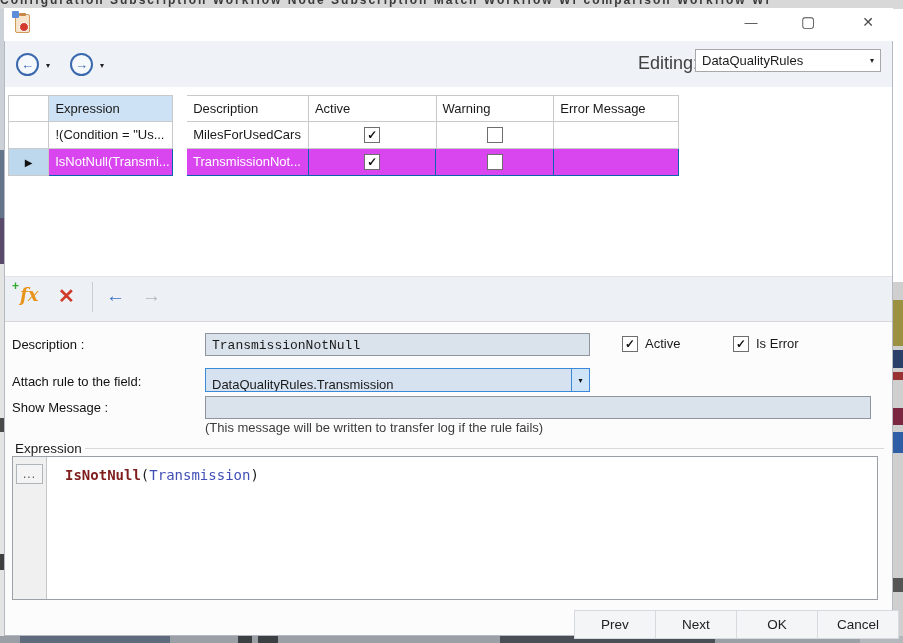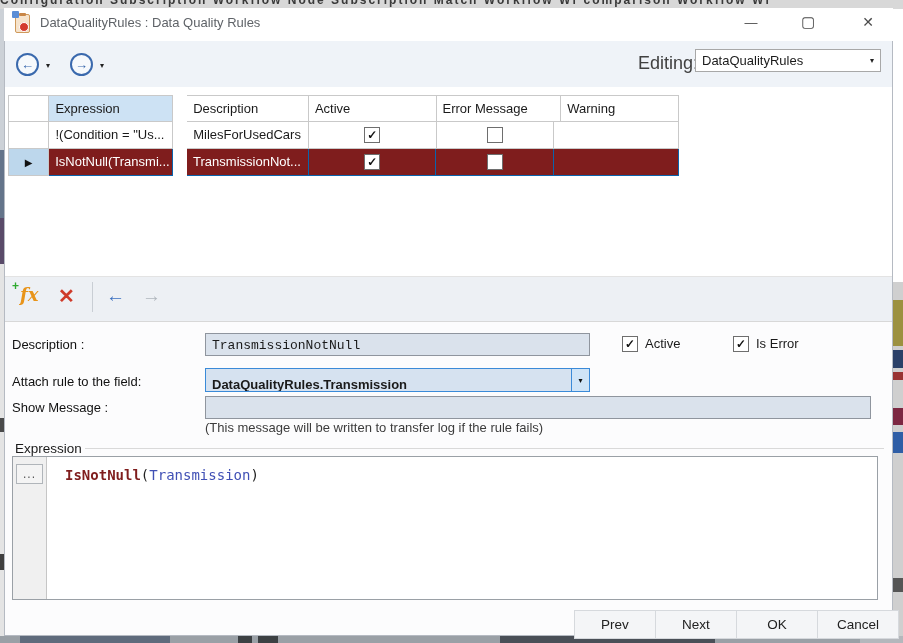--- a/index.html
+++ b/index.html
@@ -42,39 +42,39 @@
   .grow{display:flex;height:27px;}
   .gc{box-sizing:border-box;border-right:1px solid #c9c9c9;border-bottom:1px solid #c9c9c9;
       padding:5px 6px 0 6px;overflow:hidden;white-space:nowrap;background:#fff;}
   .ghead .gc{border-top:1px solid #c9c9c9;}
   .w-rh{width:42px;border-left:1px solid #c9c9c9;}
   .w-exp{width:126px;} .w-desc{width:124px;margin-left:14px;} .w-act{width:130px;} .w-warn{width:120px;} .w-err{width:127px;}
   .gc.center{display:flex;align-items:center;justify-content:center;padding:0;}
   .hl{background:#cde2f4;}
   .cb{width:14px;height:14px;border:1px solid #6e6e6e;background:#fff;display:flex;align-items:center;
       justify-content:center;font-size:12px;line-height:1;color:#111;font-weight:700;}
-  .sel .gc{background:#7f1d1d;color:#fff;border-right-color:#0a64ad;border-bottom-color:#0a64ad;}
+  .sel .gc{background:#d946ef;color:#fff;border-right-color:#0a64ad;border-bottom-color:#0a64ad;}
   .sel .gc.w-rh{background:#bdd7ec;color:#111;border-right-color:#c9c9c9;border-bottom-color:#c9c9c9;}
   .row-ind{font-size:10px;color:#111;}
 
   
   .toolbar2{left:5px;top:276px;width:887px;height:46px;background:#edf0f4;border-top:1px solid #e3e3e3;border-bottom:1px solid #d8d8d8;}
   .fx{left:20px;top:284px;font-family:"DejaVu Serif",serif;font-style:italic;font-weight:700;font-size:18px;color:#e8941a;}
   .fx .plus{position:absolute;left:-8px;top:-5px;font-family:"Liberation Sans",sans-serif;font-style:normal;font-size:12px;color:#2faa2f;}
   .del{left:58px;top:284px;font-size:20px;font-weight:700;color:#cf3b2a;}
   .tsep{left:92px;top:282px;width:1px;height:30px;background:#c9ced4;}
   .arr-l{left:106px;top:285px;font-size:19px;font-weight:700;color:#3a6fc0;}
   .arr-r{left:142px;top:285px;font-size:19px;font-weight:700;color:#b0b6bd;}
 
   
   .flabel{color:#111;font-size:13px;}
   .tbox{background:#dae2ec;border:1px solid #8f959e;font-family:Liberation Mono, monospace;}
   .t-desc{left:205px;top:333px;width:385px;height:23px;padding:4px 6px 0 6px;overflow:hidden;white-space:nowrap;}
   .combo{left:205px;top:368px;width:385px;height:24px;background:#d6e2f0;border:1px solid #3a8ad8;display:flex;}
-  .combo .cval{flex:1;padding:8px 6px 0 6px;white-space:nowrap;overflow:hidden;font-weight:bold;}
+  .combo .cval{flex:1;padding:8px 6px 0 6px;white-space:nowrap;overflow:hidden;}
   .combo .cbtn{width:17px;border-left:1px solid #3a8ad8;background:#cfe4f7;display:flex;align-items:center;justify-content:center;font-size:8px;color:#111;}
   .t-msg{left:205px;top:396px;width:666px;height:23px;}
   .hint{left:205px;top:420px;color:#3c3c3c;font-size:13px;}
   .fcb{display:flex;align-items:flex-start;}
   .fcb .cb{margin-right:7px;}
 
   .grp-line{left:78px;top:448px;width:806px;height:1px;background:#d9d9d9;}
   .grp-label{left:12px;top:441px;background:#fcfcfd;padding:0 3px;font-size:13.5px;}
 
   .editor{left:12px;top:456px;width:866px;height:144px;background:#fff;border:1px solid #9aa0a6;}
@@ -125,21 +125,20 @@
   </div>
 
   <div class="abs dialog"></div>
 
   <div class="abs titlebar"></div>
   <div class="abs doc-icon">
     <span class="clip"></span>
     <span class="blue"></span>
     <span class="dot"></span>
   </div>
-  <div class="abs title-text">DataQualityRules : Data Quality Rules</div>
   <div class="abs winctl" style="left:740px;">
       <span>—</span>
     </div>
   <div class="abs winctl" style="left:797px;font-size:15px;">
       <span>▢</span>
     </div>
   <div class="abs winctl" style="left:857px;font-size:14px;">
       <span>✕</span>
     </div>
 
@@ -158,22 +157,22 @@
     <span class="caret">▾</span>
   </div>
 
   <div class="abs grid-panel"></div>
   <div class="abs grid">
     <div class="grow ghead">
       <div class="gc w-rh"></div>
       <div class="gc w-exp hl">Expression</div>
       <div class="gc w-desc">Description</div>
       <div class="gc w-act">Active</div>
+      <div class="gc w-warn">Warning</div>
       <div class="gc w-err">Error Message</div>
-      <div class="gc w-warn">Warning</div>
     </div>
     <div class="grow">
       <div class="gc w-rh"></div>
       <div class="gc w-exp">!(Condition = "Us...</div>
       <div class="gc w-desc">MilesForUsedCars</div>
       <div class="gc w-act center">
           <span class="cb">✓</span>
         </div>
       <div class="gc w-warn center">
           <span class="cb"></span>

